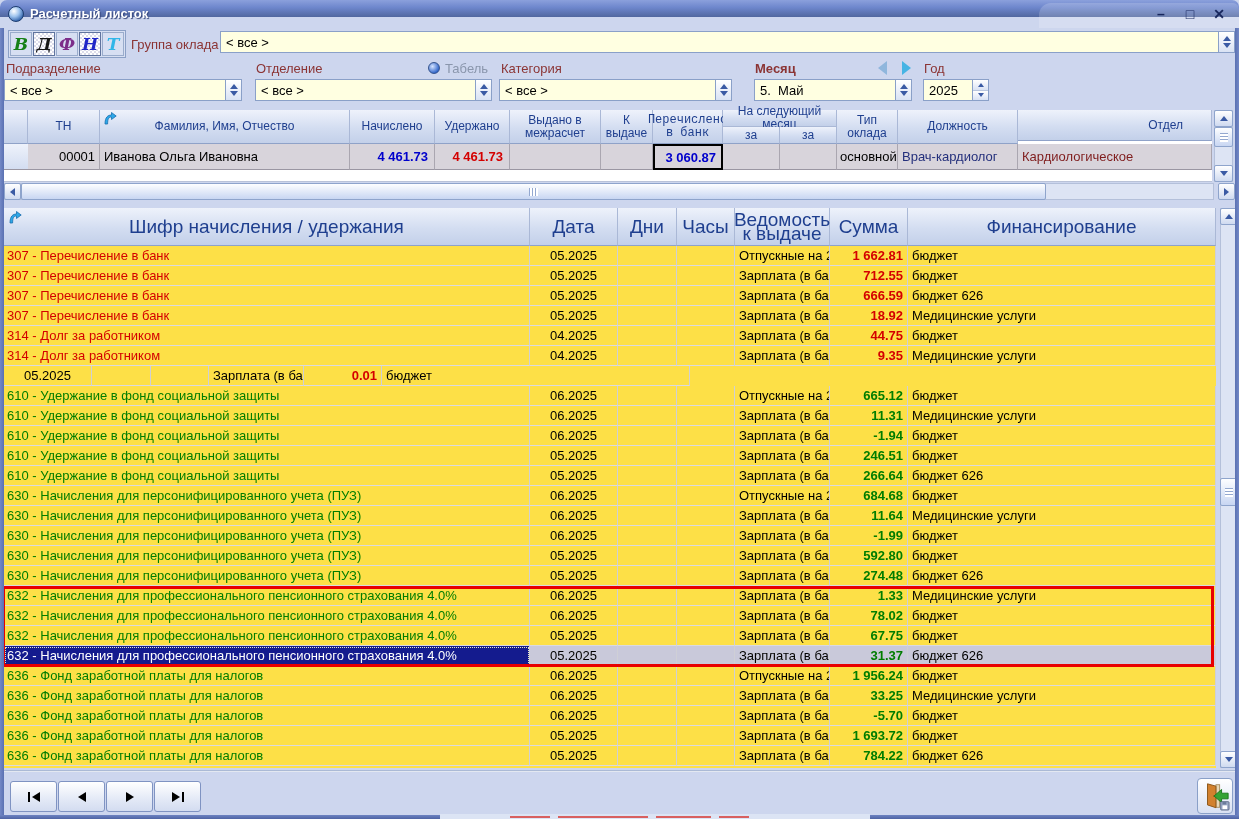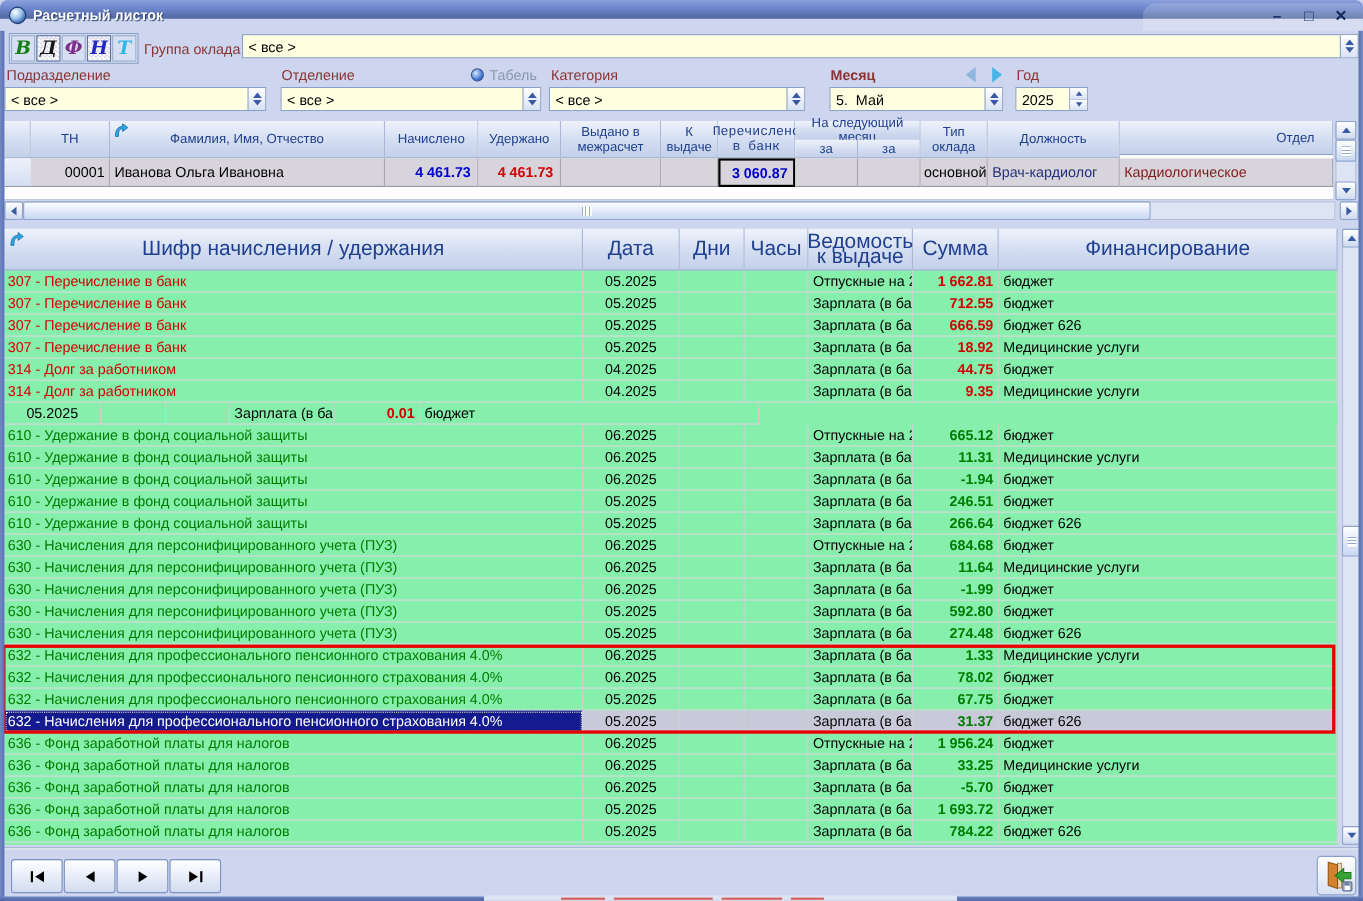--- a/index.html
+++ b/index.html
@@ -52,21 +52,21 @@
     border-right:1px solid #aab8d6;border-bottom:1px solid #8fa2c8;color:#1f3f8f;
     display:flex;align-items:center;justify-content:center;text-align:center;font-size:12px;line-height:13px;}
   .emp-area{position:absolute;left:4px;top:110px;width:1208px;height:72px;background:#fff;border-bottom:1px solid #b9c2d8;}
   .ecell{position:absolute;top:144px;height:26px;background:#d8d4db;border-right:1px solid #aaa6b0;border-bottom:1px solid #9a96a2;
     font-size:13px;display:flex;align-items:center;overflow:hidden;white-space:nowrap;padding-left:27px;}
   .marker-tri{width:0;height:0;border:5px solid transparent;border-left:8px solid #000;border-right:none;margin-left:7px;}
   
   .dheader{position:absolute;left:4px;top:208px;width:1212px;height:38px;display:flex;}
   .dh{background:linear-gradient(180deg,#eef2fb,#d3ddf1 55%,#c3d0e9);border-right:1px solid #aab8d6;border-bottom:1px solid #8fa2c8;
      color:#1f3f8f;font-size:19px;line-height:14px;display:flex;align-items:center;justify-content:center;text-align:center;position:relative;}
-  #detail-rows{position:absolute;left:4px;top:246px;width:1212px;height:522px;background:#86efac;}
+  #detail-rows{position:absolute;left:4px;top:246px;width:1212px;height:522px;background:#fde047;}
   .drow{display:flex;height:20px;line-height:19px;font-size:13px;}
   .dcell{border-right:1px solid #cfcfd6;border-bottom:1px solid #dadae0;overflow:hidden;white-space:nowrap;}
   .c-code{width:526px;padding-left:3px;}
   .c-date{width:88px;text-align:center;color:#000;}
   .c-days{width:59px;}
   .c-hours{width:58px;}
   .c-sheet{width:95px;padding-left:4px;color:#000;}
   .c-sum{width:78px;text-align:right;padding-right:4px;font-weight:bold;}
   .c-fin{width:308px;padding-left:4px;color:#000;}
   .drow.red .c-code,.drow.red .c-sum{color:#d40000;}
@@ -195,21 +195,21 @@
   <div class="hcell" style="left:350px;top:110px;width:85px;height:34px;">Начислено</div>
   <div class="hcell" style="left:435px;top:110px;width:75px;height:34px;">Удержано</div>
   <div class="hcell" style="left:510px;top:110px;width:91px;height:34px;">Выдано в межрасчет</div>
   <div class="hcell" style="left:601px;top:110px;width:52px;height:34px;">К выдаче</div>
   <div class="hcell" style="left:653px;top:110px;width:70px;height:34px;font-family:Liberation Mono, monospace;">Перечислено в банк</div>
   <div class="hcell" style="left:723px;top:110px;width:114px;height:17px;border-bottom:1px solid #aab8d6;">На следующий месяц</div>
   <div class="hcell" style="left:723px;top:127px;width:57px;height:17px;">за</div>
   <div class="hcell" style="left:780px;top:127px;width:57px;height:17px;">за</div>
   <div class="hcell" style="left:837px;top:110px;width:61px;height:34px;">Тип оклада</div>
   <div class="hcell" style="left:898px;top:110px;width:120px;height:34px;">Должность</div>
-  <div class="hcell" style="left:1018px;top:110px;width:194px;height:31px;justify-content:flex-end;padding-right:16px;">Отдел</div>
+  <div class="hcell" style="left:1018px;top:110px;width:194px;height:31px;justify-content:flex-end;padding-right:28px;">Отдел</div>
 
   <div class="ecell" style="left:4px;width:24px;background:linear-gradient(180deg,#eef2fb,#d3ddf1);">
       <span class="marker-tri"></span>
     </div>
   <div class="ecell" style="left:28px;width:72px;justify-content:center;">00001</div>
   <div class="ecell" style="left:100px;width:250px;padding-left:4px;">Иванова Ольга Ивановна</div>
   <div class="ecell" style="left:350px;width:85px;justify-content:flex-end;padding-right:6px;color:#0000cc;font-weight:bold;">4 461.73</div>
   <div class="ecell" style="left:435px;width:75px;justify-content:flex-end;padding-right:6px;color:#d40000;font-weight:bold;">4 461.73</div>
   <div class="ecell" style="left:510px;width:91px;"></div>
   <div class="ecell" style="left:601px;width:52px;"></div>

